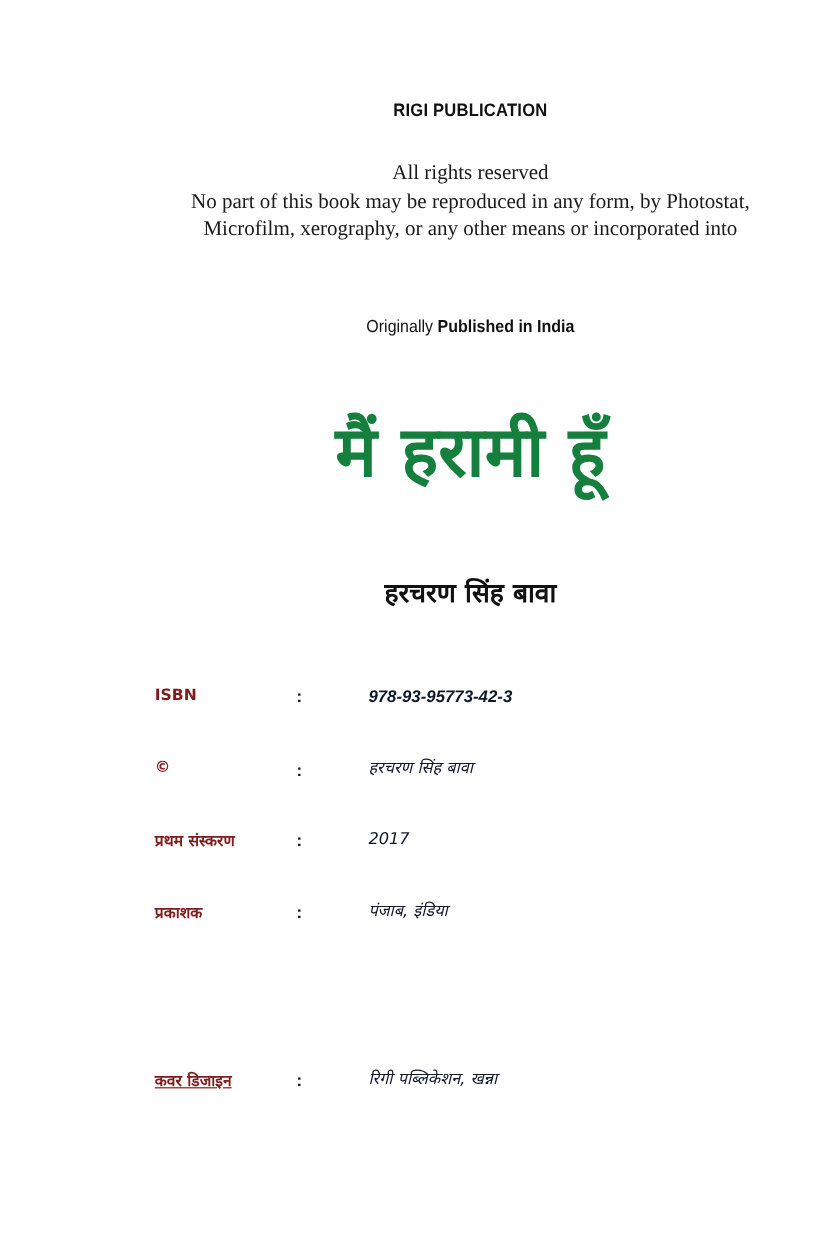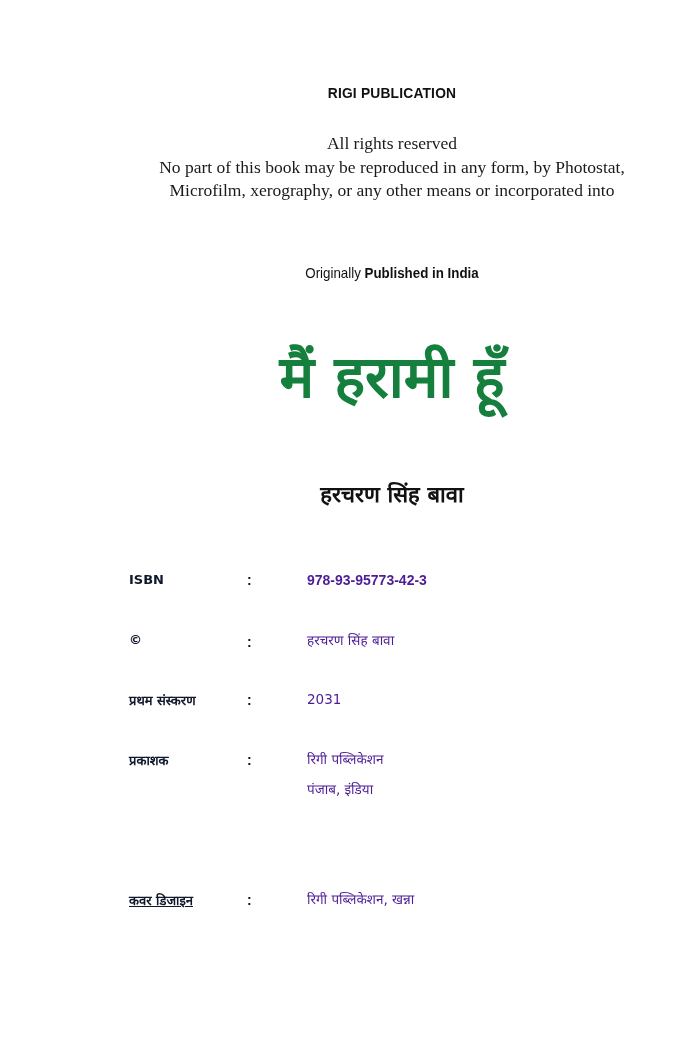--- a/index.html
+++ b/index.html
@@ -25,29 +25,29 @@
       line-height: 90px; color: #15803d;
     }
     .author {
       top: 478px; font-family: "DejaVu Sans", sans-serif; font-weight: bold; font-size: 22px;
       color: #111;
     }
     .info { position: absolute; left: 82px; top: 568px; width: 560px; }
     .row { position: absolute; left: 0; width: 560px; }
     .label {
       position: absolute; left: 0; font-family: "DejaVu Sans", sans-serif; font-weight: bold;
-      font-size: 13px; color: #0f172a; white-space: nowrap;
+      font-size: 13px; color: #7f1d1d; white-space: nowrap;
     }
     .colon {
       position: absolute; left: 118px; font-family: "Liberation Sans", sans-serif; font-weight: bold;
       font-size: 14px;
     }
     .value {
       position: absolute; left: 178px; font-family: "DejaVu Sans", sans-serif; font-size: 13.5px;
-      color: #4c1d95; white-space: nowrap; line-height: 30px;
+      color: #0f172a; white-space: nowrap; line-height: 30px; font-style: italic;
     }
     .value.bold { font-family: "Liberation Sans", sans-serif; font-weight: bold; font-size: 14px; }
     .value .line { display: block; }
   </style>
 </head>
 <body>
 
 <div class="page">
 
   <div class="center publisher">RIGI PUBLICATION</div>
@@ -76,28 +76,27 @@
 
     <div class="row" style="top:60px;">
       <span class="label" style="top:4px;">©</span>
       <span class="colon" style="top:6px;">:</span>
       <span class="value" style="top:-3px;">हरचरण सिंह बावा</span>
     </div>
 
     <div class="row" style="top:120px;">
       <span class="label" style="top:3px;">प्रथम संस्करण</span>
       <span class="colon" style="top:4px;">:</span>
-      <span class="value" style="top:-4px;">2031</span>
+      <span class="value" style="top:-4px;">2017</span>
     </div>
 
     <div class="row" style="top:180px;">
       <span class="label" style="top:3px;text-align:center;">प्रकाशक</span>
       <span class="colon" style="top:4px;">:</span>
       <span class="value" style="top:-4px;">
-        <span class="line">रिगी पब्लिकेशन</span>
         <span class="line">पंजाब, इंडिया</span>
       </span>
     </div>
 
     <div class="row" style="top:320px;">
       <span class="label" style="top:3px;text-decoration:underline;">कवर डिजाइन</span>
       <span class="colon" style="top:4px;">:</span>
       <span class="value" style="top:-4px;">रिगी पब्लिकेशन, खन्ना</span>
     </div>
 

